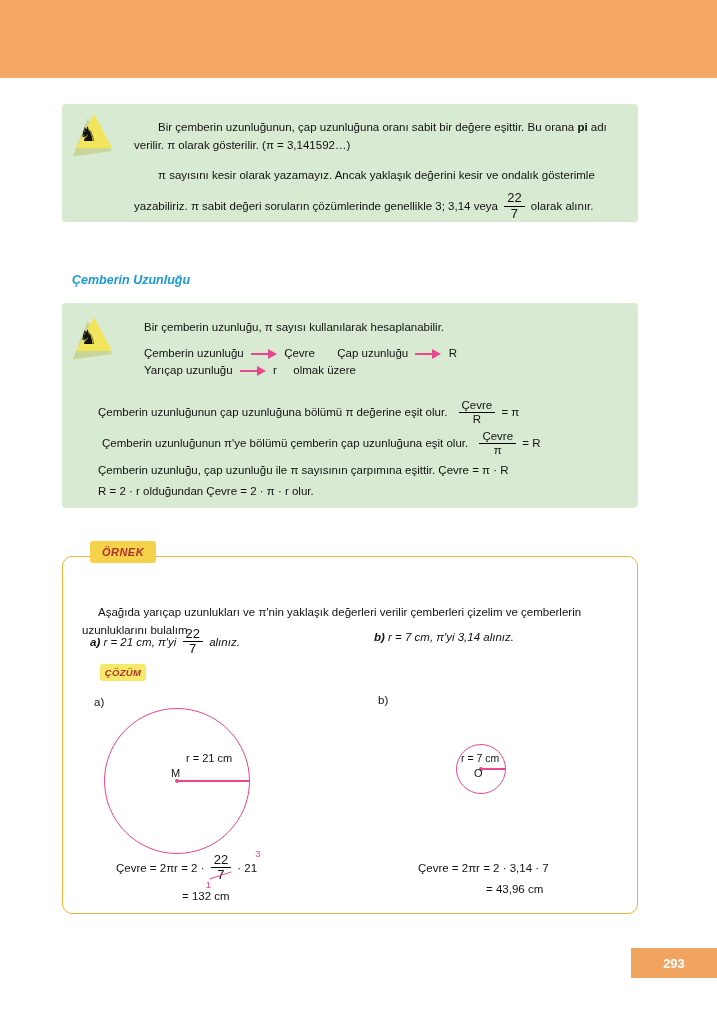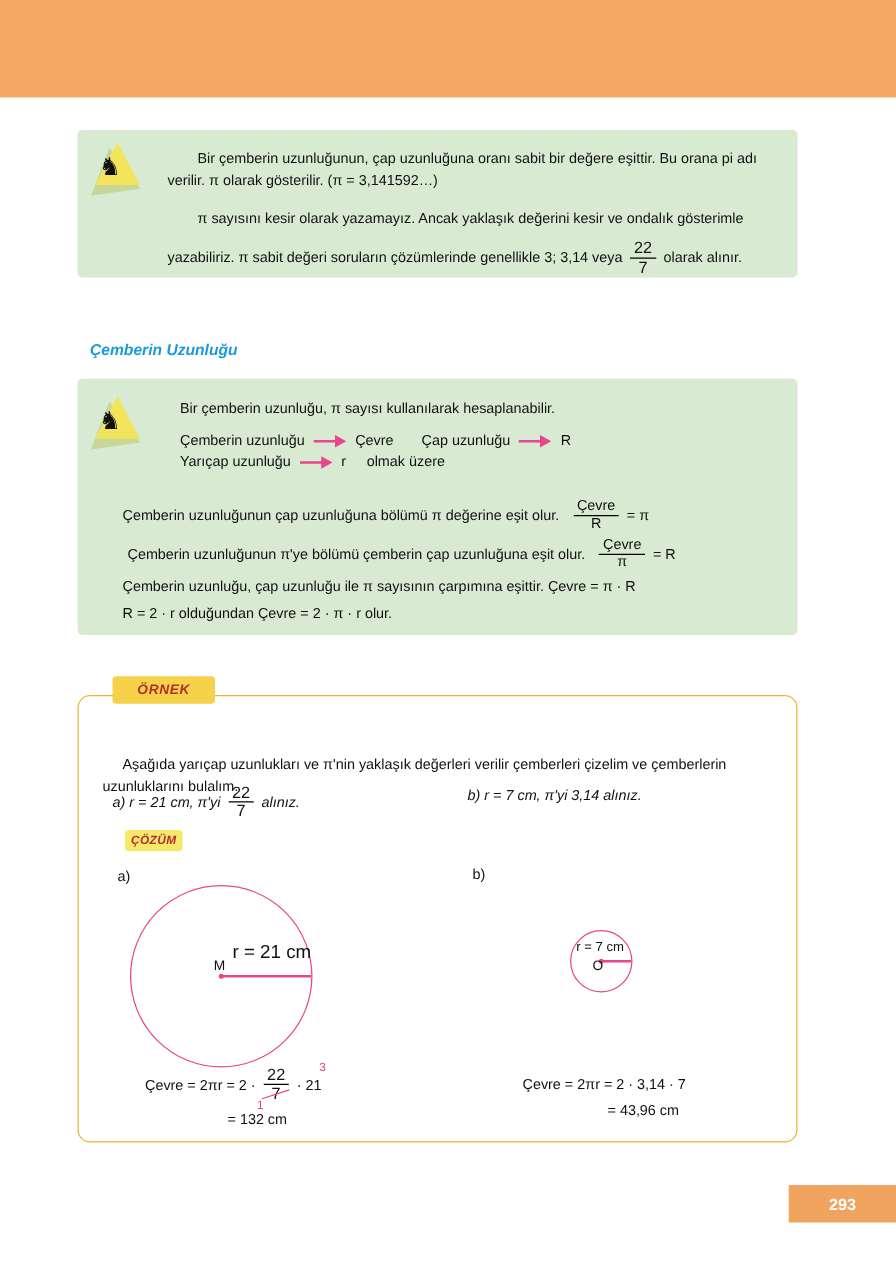--- a/index.html
+++ b/index.html
@@ -65,21 +65,21 @@
     font-size: 20px;
     line-height: 20px;
     color: #111;
   }
   .box-text {
     position: absolute;
     font-size: 11.5px;
     line-height: 1.6;
     color: #111;
   }
-  .b { font-weight: normal; }
+  .b { font-weight: bold; }
   .i { font-style: italic; }
   
   .frac {
     display: inline-block;
     vertical-align: middle;
     text-align: center;
     line-height: 1.1;
     margin: 0 3px;
     position: relative;
     top: -1px;
@@ -142,21 +142,21 @@
     position: absolute;
     background: #f6d24a;
     border-radius: 3px;
     color: #b03030;
     font-weight: bold;
     font-style: italic;
     font-size: 11px;
     letter-spacing: .5px;
     text-align: center;
     line-height: 22px;
-    width: 82px;
+    width: 66px;
     height: 22px;
   }
   .cozum-tab {
     position: absolute;
     background: #f6e96a;
     border-radius: 3px;
     color: #b03030;
     font-weight: bold;
     font-style: italic;
     font-size: 9.5px;
@@ -330,21 +330,21 @@
 
   <div class="cozum-tab" style="left:100px; top:664px;">ÇÖZÜM</div>
 
   <div class="txt" style="left:94px; top:694px;">a)</div>
 
   <div class="txt" style="left:378px; top:692px;">b)</div>
 
   <div class="circle" style="left:104px; top:708px; width:146px; height:146px;"></div>
   <div class="center-dot" style="left:175px; top:779px;"></div>
   <div class="radius-line" style="left:177px; top:780px; width:72px;"></div>
-  <div class="txt" style="left:186px; top:750px; font-size:15px;">r = 21 cm</div>
+  <div class="txt" style="left:186px; top:750px; font-size:11px;">r = 21 cm</div>
   <div class="txt" style="left:171px; top:765px; font-size:11px;">M</div>
 
   <div class="circle" style="left:456px; top:744px; width:50px; height:50px;"></div>
   <div class="center-dot" style="left:479px; top:767px;"></div>
   <div class="radius-line" style="left:481px; top:768px; width:24px;"></div>
   <div class="txt" style="left:461px; top:750px; font-size:10.5px;">r = 7 cm</div>
   <div class="txt" style="left:474px; top:765px; font-size:11px;">O</div>
 
   <div class="txt" style="left:116px; top:854px;">
     <span>Çevre = 2πr = 2 ·</span>

